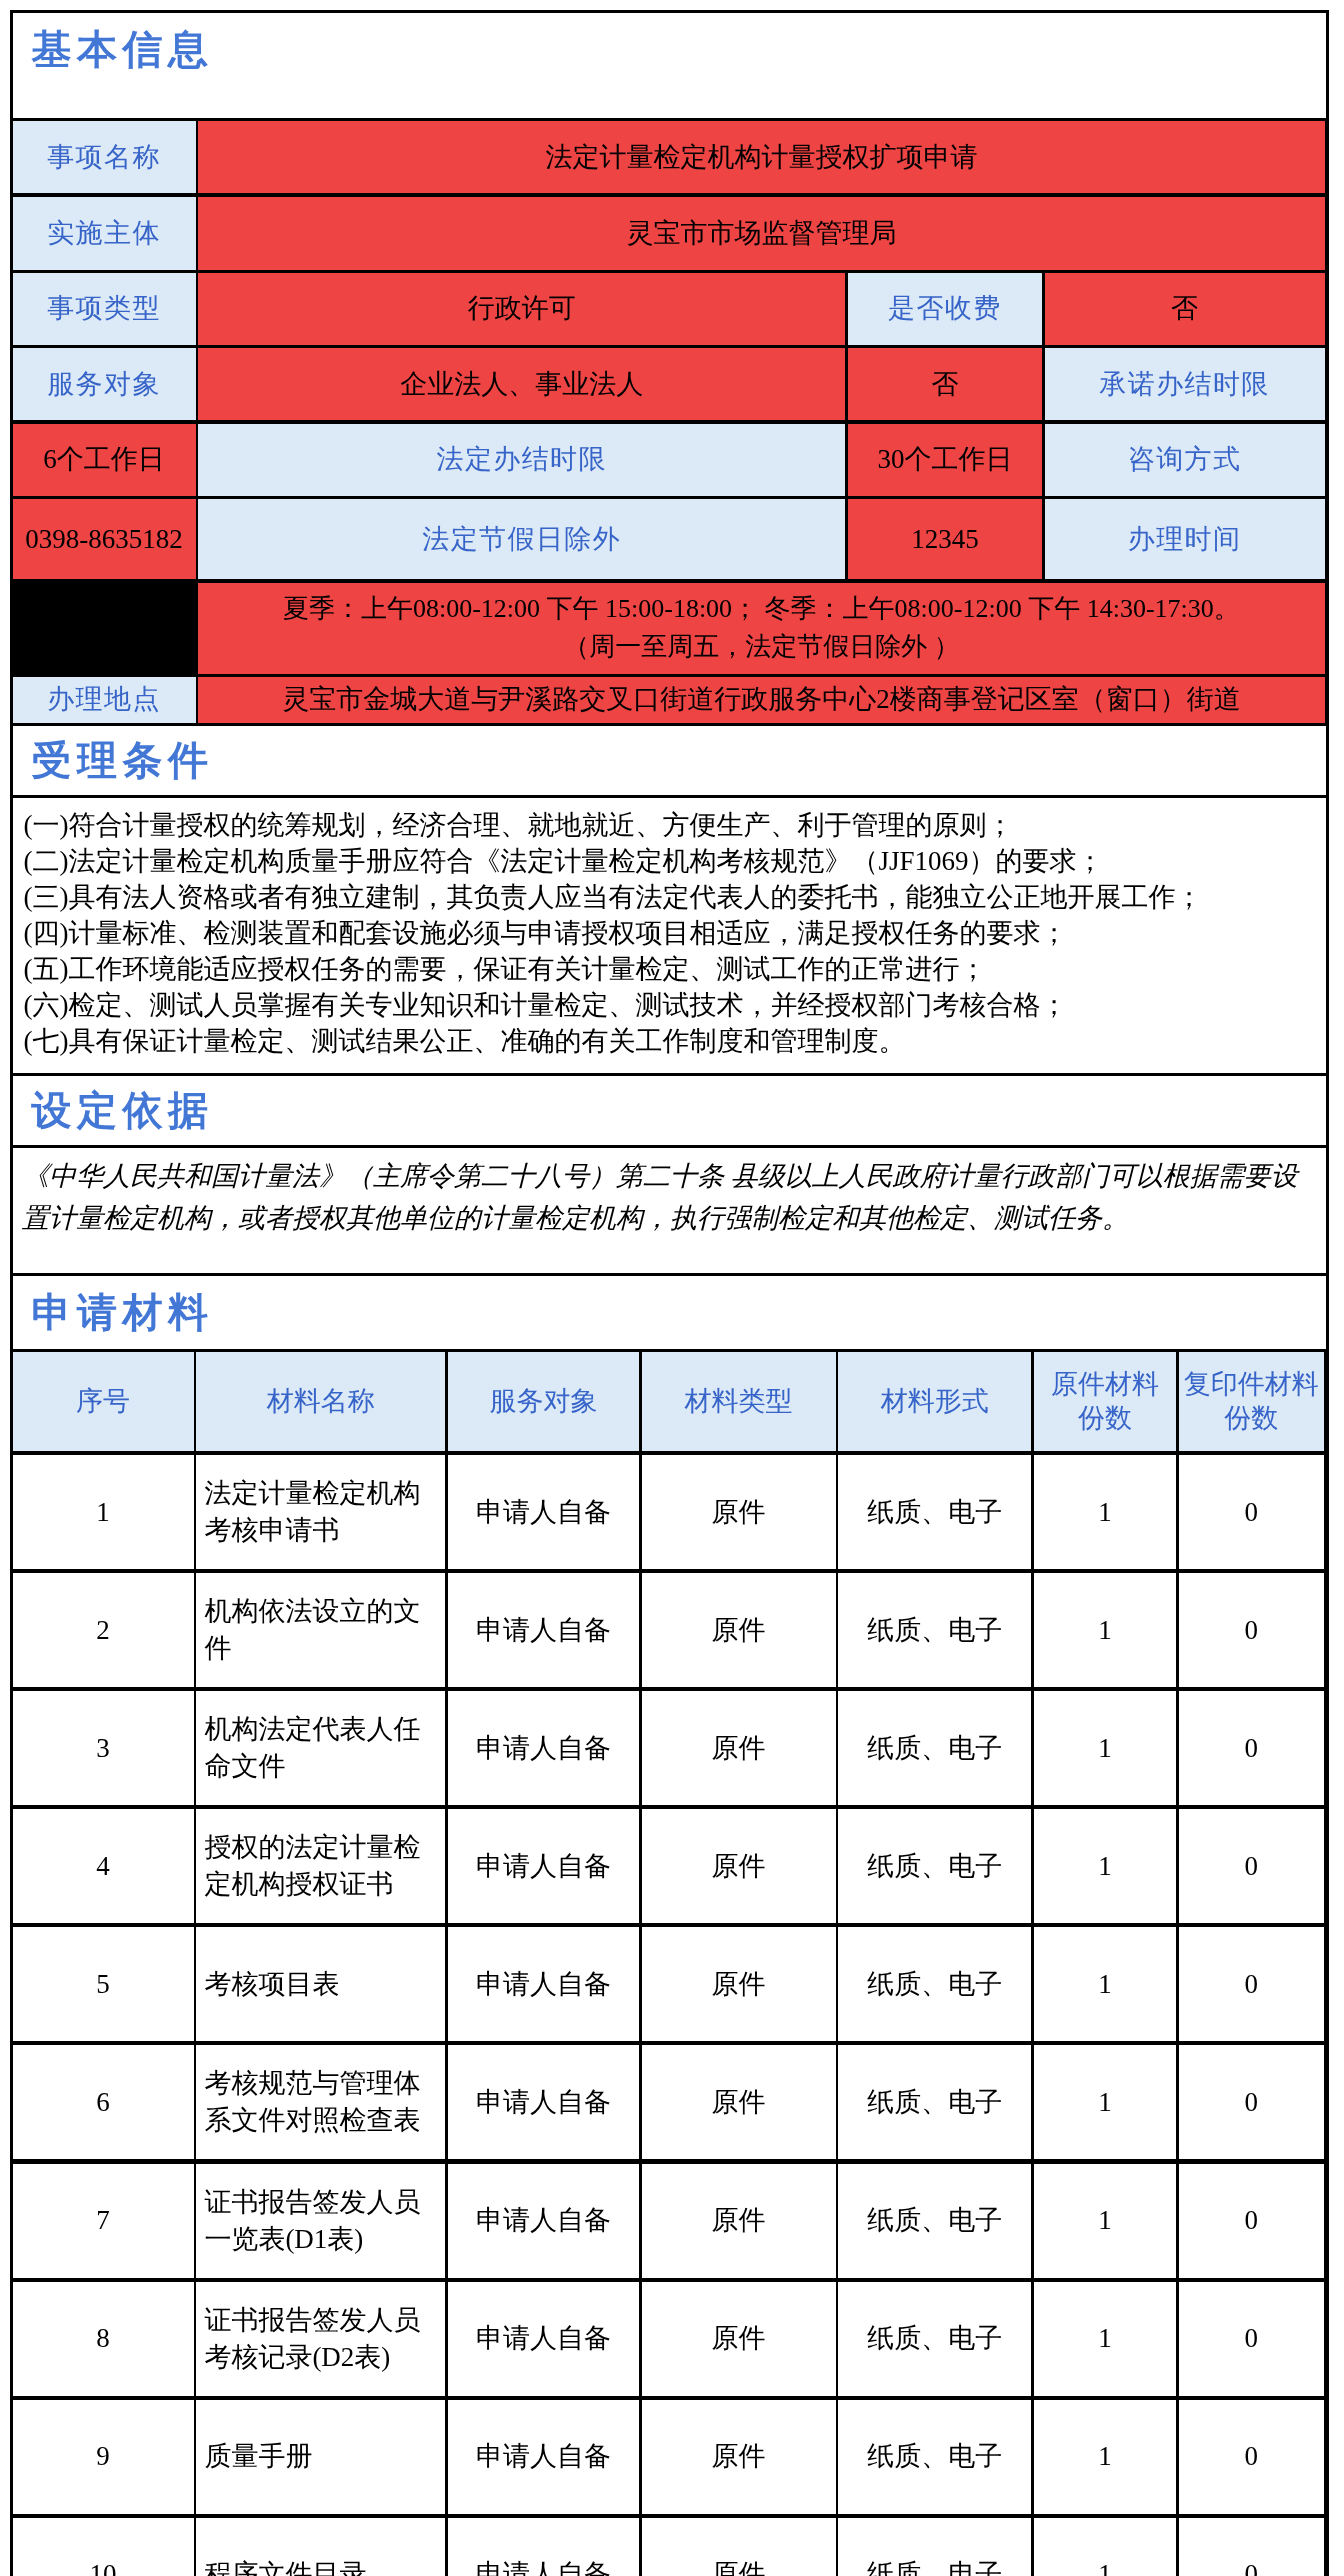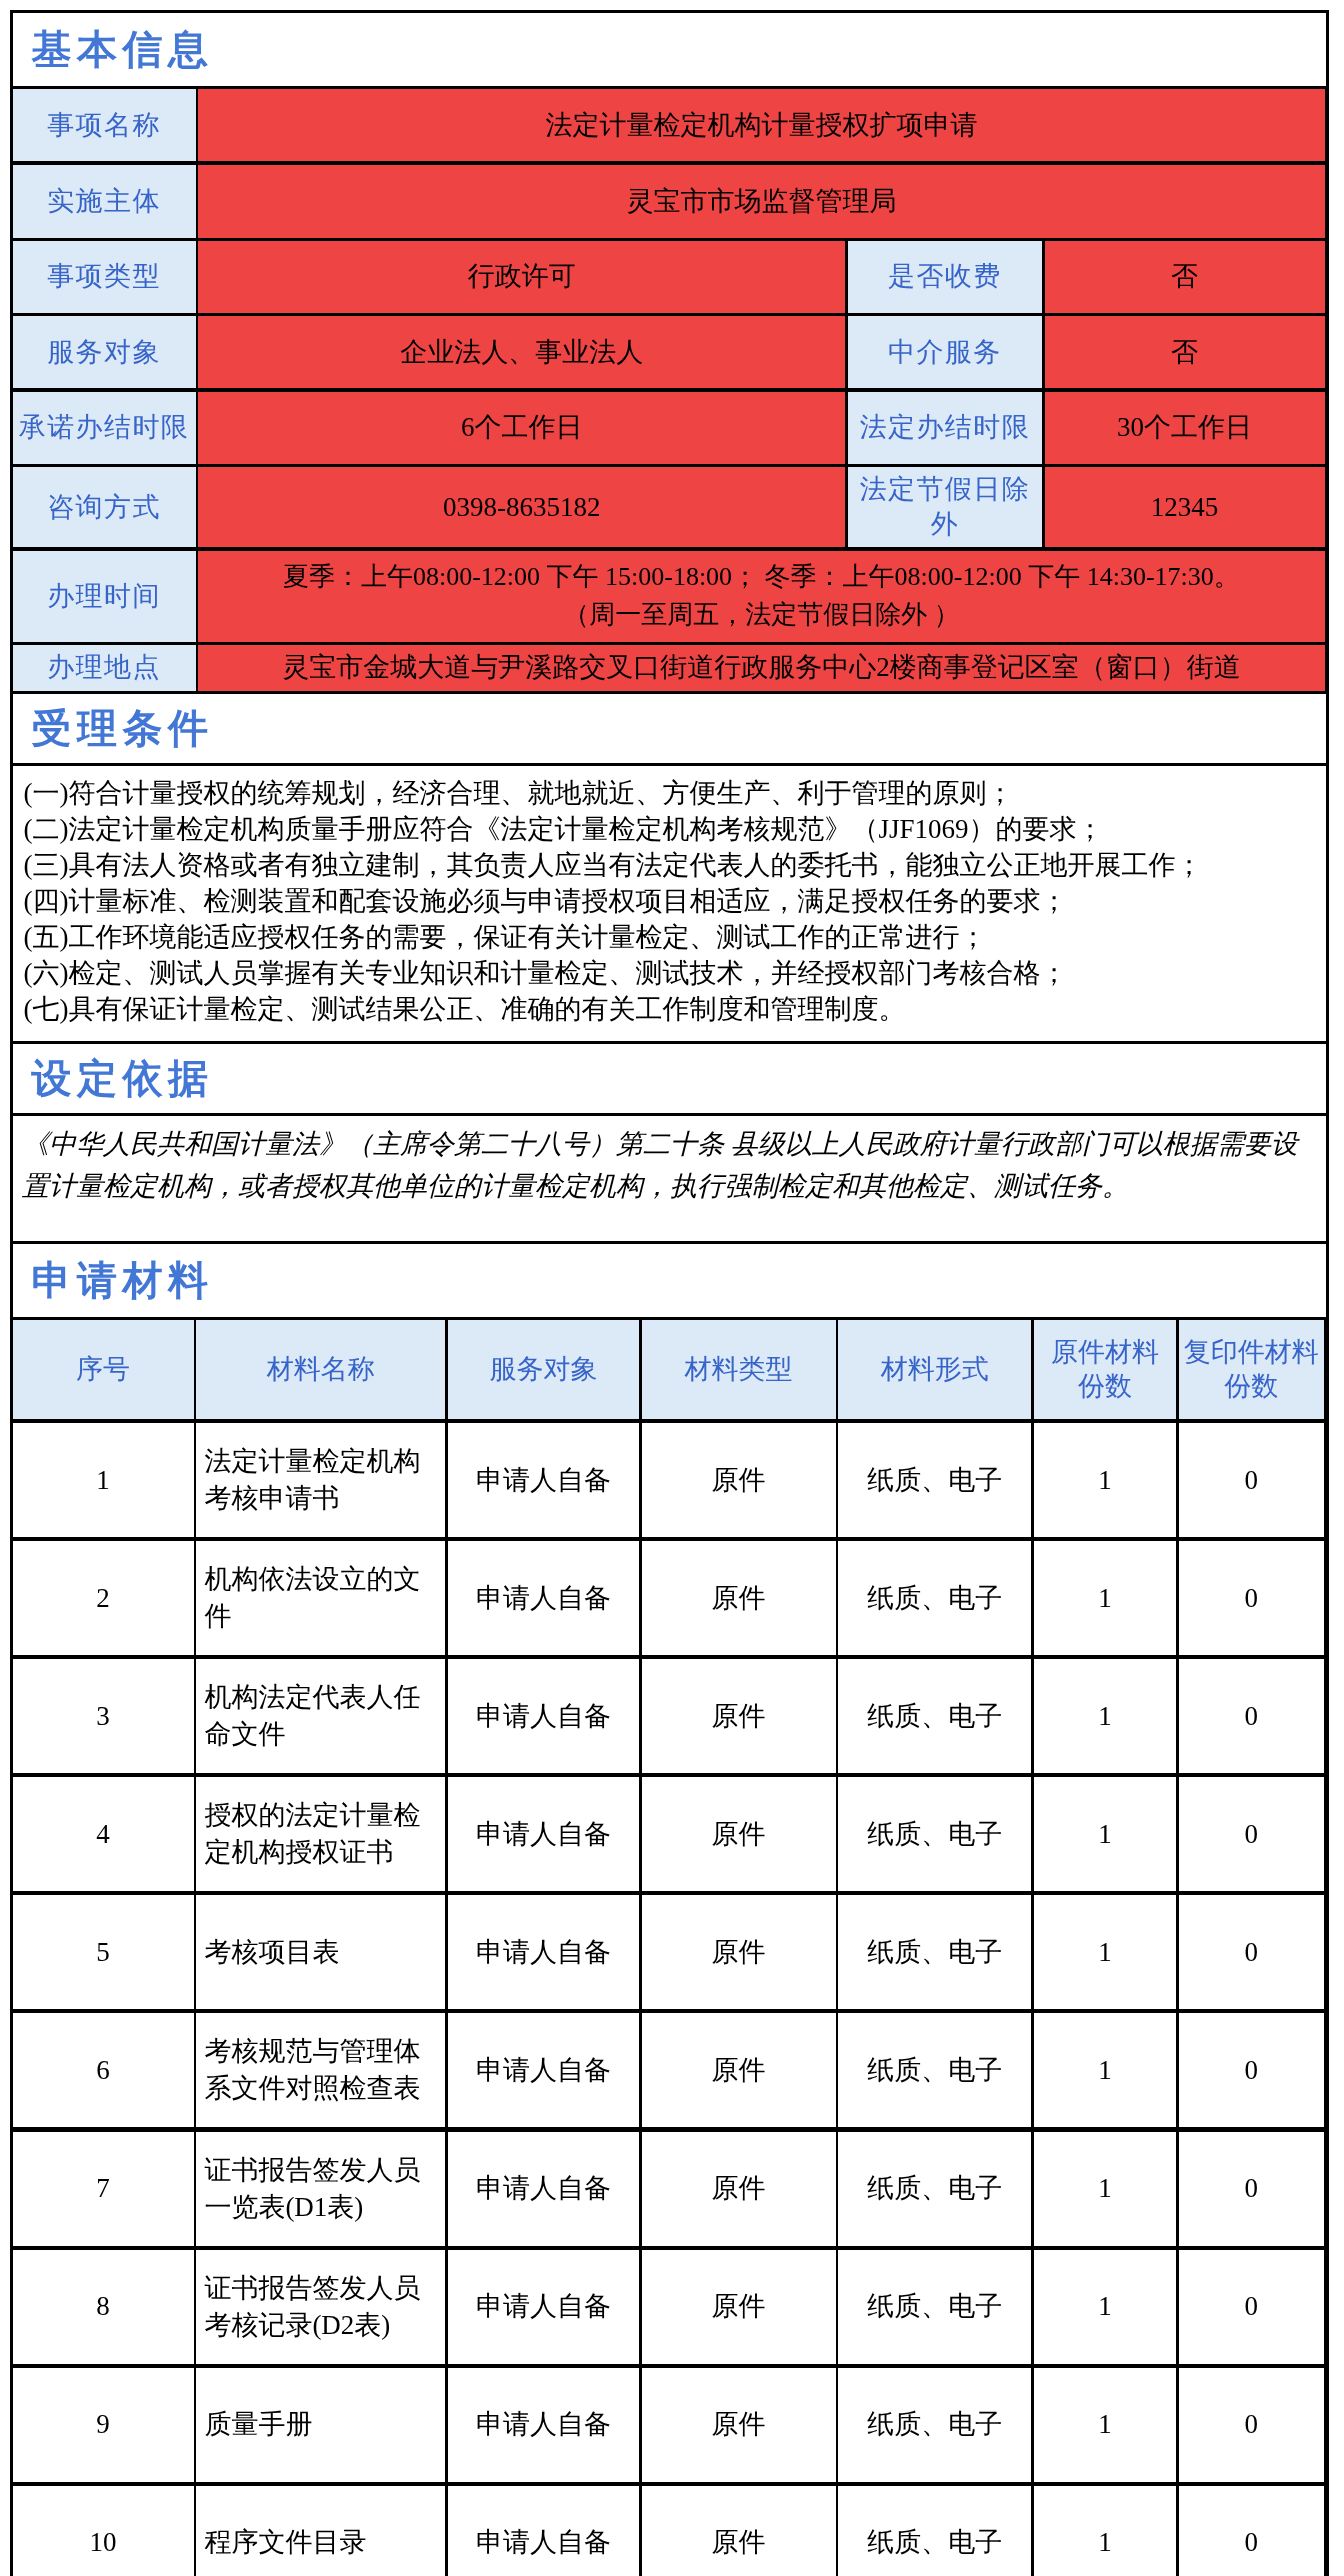--- a/index.html
+++ b/index.html
@@ -23,21 +23,21 @@
     display:flex;align-items:center;padding-left:19px;
     font-family:Liberation Serif, serif;
     font-weight:bold;font-size:40px;color:var(--title);letter-spacing:5.5px;
   }
   .t1{height:73px}.t2{height:69px}.t3{height:69px}.t4{height:73px}
   .grid1{
     display:grid;width:100%;
     grid-template-columns:183px 647px 194px 280px;
     grid-template-rows:72px 73px 72px 72px 72px 80px 91px 46px;
     gap:3.4px 2.7px;background:var(--border);
-    border-top:3.4px solid var(--border);border-bottom:3.4px solid var(--border);
+    border-top:3.4px solid var(--border);border-bottom:3.4px solid var(--border);margin-top:32px;
   }
   .cell{
     display:flex;align-items:center;justify-content:center;text-align:center;
     font-size:27px;color:var(--body);background:#ef4444;line-height:35px;
   }
   .lab{background:var(--labbg);color:var(--labfg);letter-spacing:1.4px;}
   .span3{grid-column:2/5;}
   .twoline{flex-direction:column;font-size:26px;line-height:38px;}
   .content{
     border-top:3.4px solid var(--border);border-bottom:3.4px solid var(--border);
@@ -77,21 +77,20 @@
     <div class="cell lab">实施主体</div>
     <div class="cell span3">灵宝市市场监督管理局</div>
 
     <div class="cell lab">事项类型</div>
     <div class="cell">行政许可</div>
     <div class="cell lab">是否收费</div>
     <div class="cell">否</div>
 
     <div class="cell lab">服务对象</div>
     <div class="cell">企业法人、事业法人</div>
-    <div class="cell lab">中介服务</div>
     <div class="cell">否</div>
 
     <div class="cell lab">承诺办结时限</div>
     <div class="cell">6个工作日</div>
     <div class="cell lab">法定办结时限</div>
     <div class="cell">30个工作日</div>
 
     <div class="cell lab">咨询方式</div>
     <div class="cell">0398-8635182</div>
     <div class="cell lab">法定节假日除外</div>

